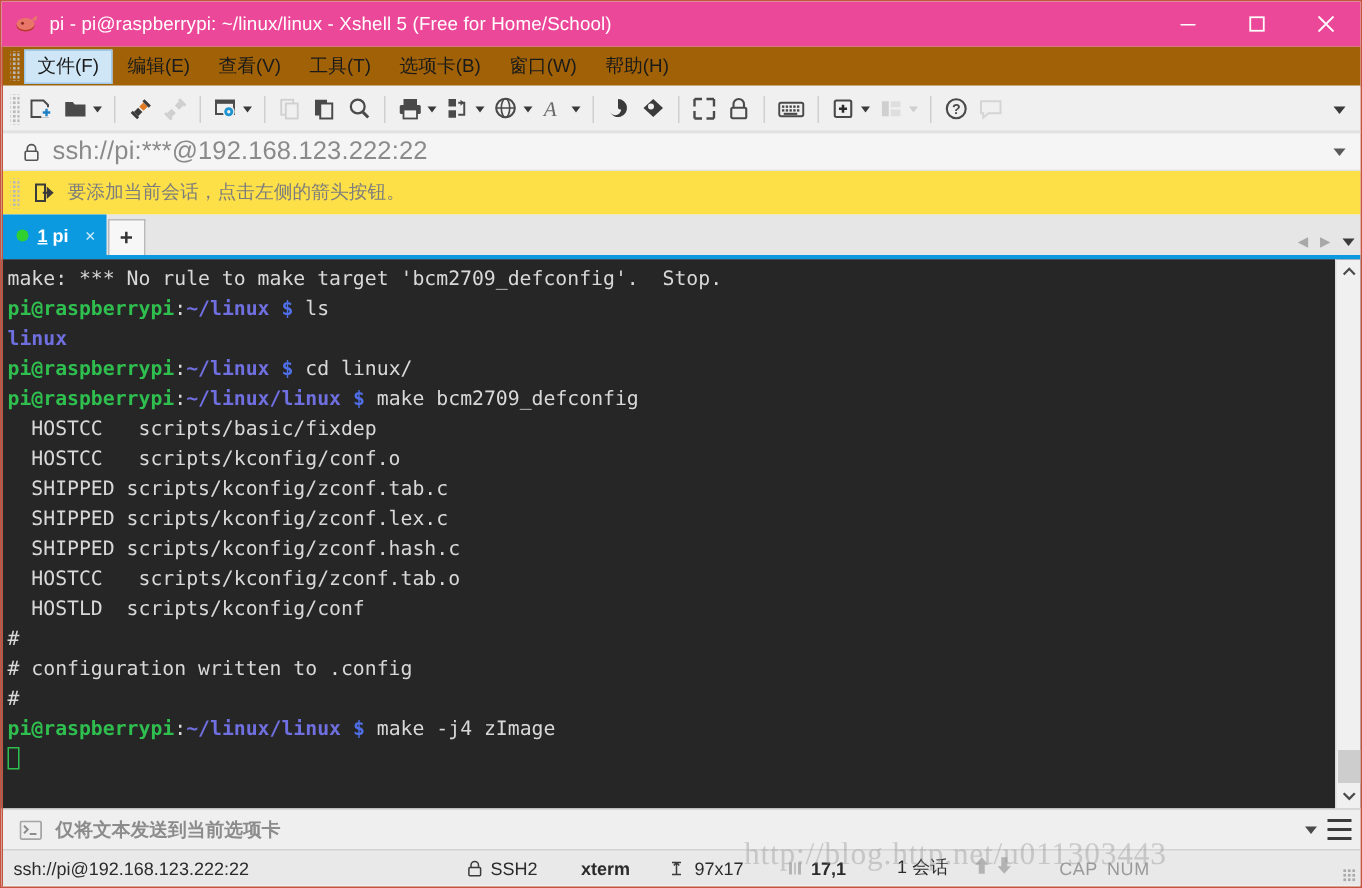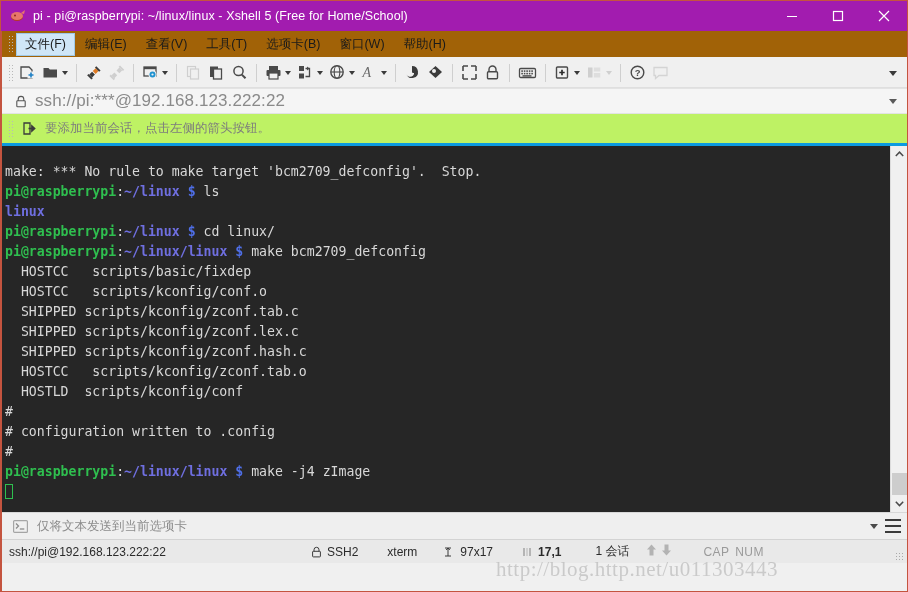--- a/index.html
+++ b/index.html
@@ -12,21 +12,21 @@
     position: relative;
     width: 908px; height: 592px;
     overflow: hidden;
     border: 1px solid #c4543f;
     background: #f0f0f0;
   }
 
   
   .titlebar {
     height: 30px;
-    background: #a21caf;
+    background: #ec4899;
     display: flex;
     align-items: center;
     position: relative;
   }
   .titlebar .app-icon {
     width: 16px; height: 16px;
     margin-left: 9px; margin-right: 7px;
     flex: 0 0 auto;
     position: relative;
   }
@@ -136,21 +136,21 @@
     position: absolute; right: 10px; top: 50%; margin-top: -2px;
     width: 0; height: 0;
     border-left: 4px solid transparent;
     border-right: 4px solid transparent;
     border-top: 5px solid #5a5a5a;
   }
 
   
   .noticebar {
     height: 29px;
-    background: #bef264;
+    background: #fde047;
     display: flex;
     align-items: center;
     padding-left: 6px;
   }
   .notice-text {
     font-size: 12.5px;
     color: #7d7d7d;
     margin-left: 8px;
   }
 
@@ -212,21 +212,21 @@
 
   
   .term-wrap {
     display: flex;
     height: 366px;
     background: #262626;
   }
   .terminal {
     flex: 1 1 auto;
     background: #262626;
-    padding: 16px 0 0 4px;
+    padding: 4px 0 0 4px;
     overflow: hidden;
     font-family: "DejaVu Sans Mono", "Liberation Mono", monospace;
     font-size: 13.2px;
     line-height: 20px;
     color: #d6d6d6;
     white-space: pre;
   }
   .terminal .ln { height: 20px; }
   .c-white  { color: #d8d8d8; }
   .c-green  { color: #2fbf4f; font-weight: bold; }
@@ -265,20 +265,21 @@
 
   
   .sendbar {
     height: 27px;
     background: #efefef;
     border-top: 1px solid #d8d8d8;
     display: flex;
     align-items: center;
     padding-left: 12px;
     position: relative;
+    font-weight: bold;
   }
   .sendbar .send-text {
     font-size: 12.5px;
     color: #8c8c8c;
     margin-left: 9px;
   }
   .sendbar .sb-caret {
     position: absolute; right: 29px; top: 50%; margin-top: -2px;
     width: 0; height: 0;
     border-left: 4px solid transparent;
@@ -578,20 +579,33 @@
     <span class="gripper"></span>
     <span style="display:flex;margin-left:6px;">
       <svg width="15" height="15" viewBox="0 0 15 15">
         <path d="M2 2 h6 v11 h-6 z" fill="none" stroke="#3b3b3b" stroke-width="1.3"></path>
         <path d="M6.5 7.5 h6 M9.8 4.8 l3 2.7 l-3 2.7 z" fill="#3b3b3b" stroke="#3b3b3b" stroke-width="1.3"></path>
       </svg>
     </span>
     <span class="notice-text">要添加当前会话，点击左侧的箭头按钮。</span>
   </div>
 
+  <div class="tabbar">
+    <div class="tab">
+      <span class="dot"></span>
+      <span class="tab-label"><span class="num">1</span>&nbsp;<span>pi</span></span>
+      <span class="tab-close">×</span>
+    </div>
+    <div class="newtab">+</div>
+    <div class="tabnav">
+      <span class="arr">◀</span>
+      <span class="arr">▶</span>
+      <span class="caret"></span>
+    </div>
+  </div>
   <div class="tab-underline"></div>
 
   <div class="term-wrap">
     <div class="terminal" id="terminal"><div class="ln"><span class="c-white">make: *** No rule to make target 'bcm2709_defconfig'.  Stop.</span></div><div class="ln"><span class="c-green">pi@raspberrypi</span><span class="c-white">:</span><span class="c-purple">~/linux</span><span class="c-white"> </span><span class="c-blue">$</span><span class="c-white"> ls</span></div><div class="ln"><span class="c-purple">linux</span></div><div class="ln"><span class="c-green">pi@raspberrypi</span><span class="c-white">:</span><span class="c-purple">~/linux</span><span class="c-white"> </span><span class="c-blue">$</span><span class="c-white"> cd linux/</span></div><div class="ln"><span class="c-green">pi@raspberrypi</span><span class="c-white">:</span><span class="c-purple">~/linux/linux</span><span class="c-white"> </span><span class="c-blue">$</span><span class="c-white"> make bcm2709_defconfig</span></div><div class="ln"><span class="c-white">  HOSTCC   scripts/basic/fixdep</span></div><div class="ln"><span class="c-white">  HOSTCC   scripts/kconfig/conf.o</span></div><div class="ln"><span class="c-white">  SHIPPED scripts/kconfig/zconf.tab.c</span></div><div class="ln"><span class="c-white">  SHIPPED scripts/kconfig/zconf.lex.c</span></div><div class="ln"><span class="c-white">  SHIPPED scripts/kconfig/zconf.hash.c</span></div><div class="ln"><span class="c-white">  HOSTCC   scripts/kconfig/zconf.tab.o</span></div><div class="ln"><span class="c-white">  HOSTLD  scripts/kconfig/conf</span></div><div class="ln"><span class="c-white">#</span></div><div class="ln"><span class="c-white"># configuration written to .config</span></div><div class="ln"><span class="c-white">#</span></div><div class="ln"><span class="c-green">pi@raspberrypi</span><span class="c-white">:</span><span class="c-purple">~/linux/linux</span><span class="c-white"> </span><span class="c-blue">$</span><span class="c-white"> make -j4 zImage</span></div><div class="ln"><span class="cursor"></span></div></div>
     <div class="vscroll">
       <div class="sbtn">
         <svg width="9" height="7" viewBox="0 0 9 7">
             <path d="M0.8 5 L4.5 1.2 L8.2 5" fill="none" stroke="#4a4a4a" stroke-width="1.5"></path>
           </svg>
       </div>
@@ -629,21 +643,21 @@
     <span class="sbitem" style="margin-left:145px;">
       <span style="display:flex;margin-right:5px;">
         <svg width="11" height="12" viewBox="0 0 11 12">
           <path d="M3 5.5 v-1.7 a2.5 2.5 0 0 1 5 0 V5.5" fill="none" stroke="#3b3b3b" stroke-width="1"></path>
           <rect x="1.6" y="5.3" width="7.8" height="5.6" rx="0.7" fill="none" stroke="#3b3b3b" stroke-width="1"></rect>
         </svg>
       </span>
       <span>SSH2</span>
     </span>
 
-    <span class="sbitem" style="margin-left:29px;">xterm</span>
+    <span class="sbitem" style="margin-left:29px;font-weight:bold;">xterm</span>
 
     <span class="sbitem" style="margin-left:27px;">
       <span style="display:flex;margin-right:5px;">
         <svg width="11" height="12" viewBox="0 0 11 12">
           <path d="M1 2 h6 M4 2 v8 M2.2 4 L4 2 L5.8 4" fill="none" stroke="#3b3b3b" stroke-width="1"></path>
           <path d="M1 10 h6" stroke="#3b3b3b" stroke-width="1"></path>
         </svg>
       </span>
       <span>97x17</span>
     </span>

